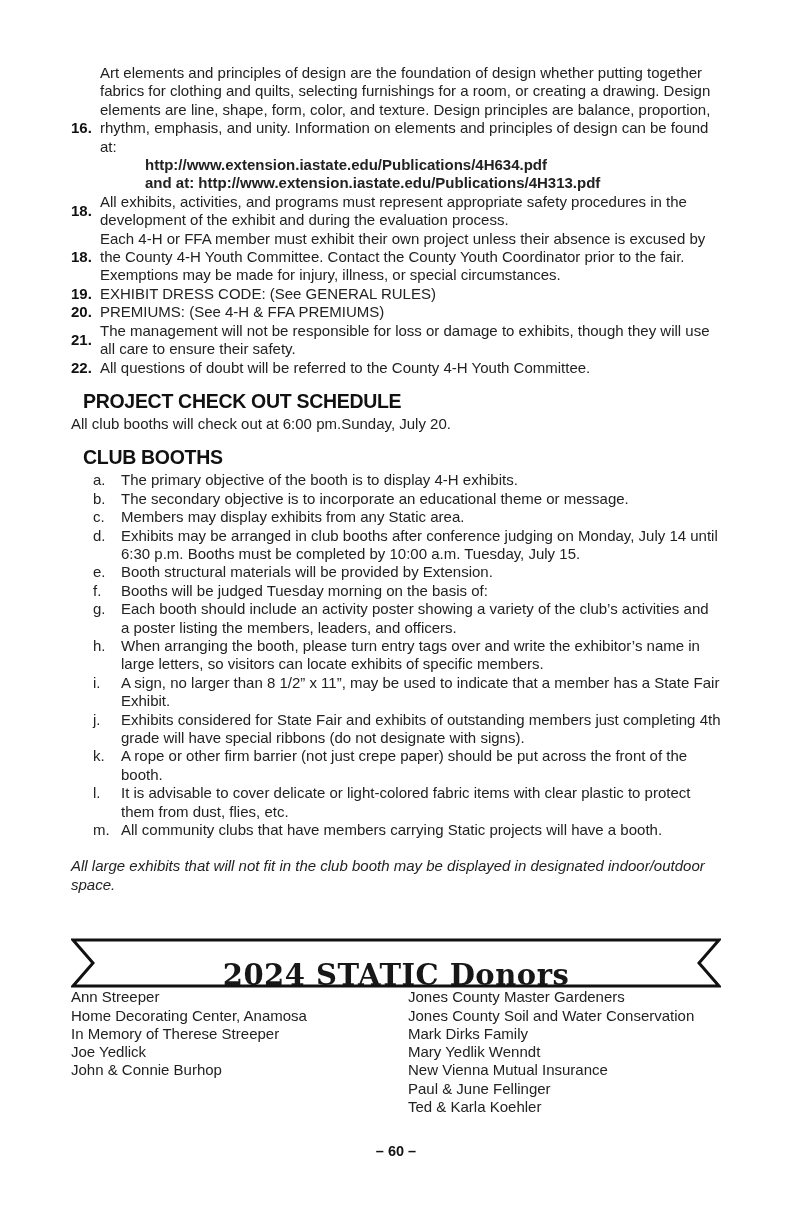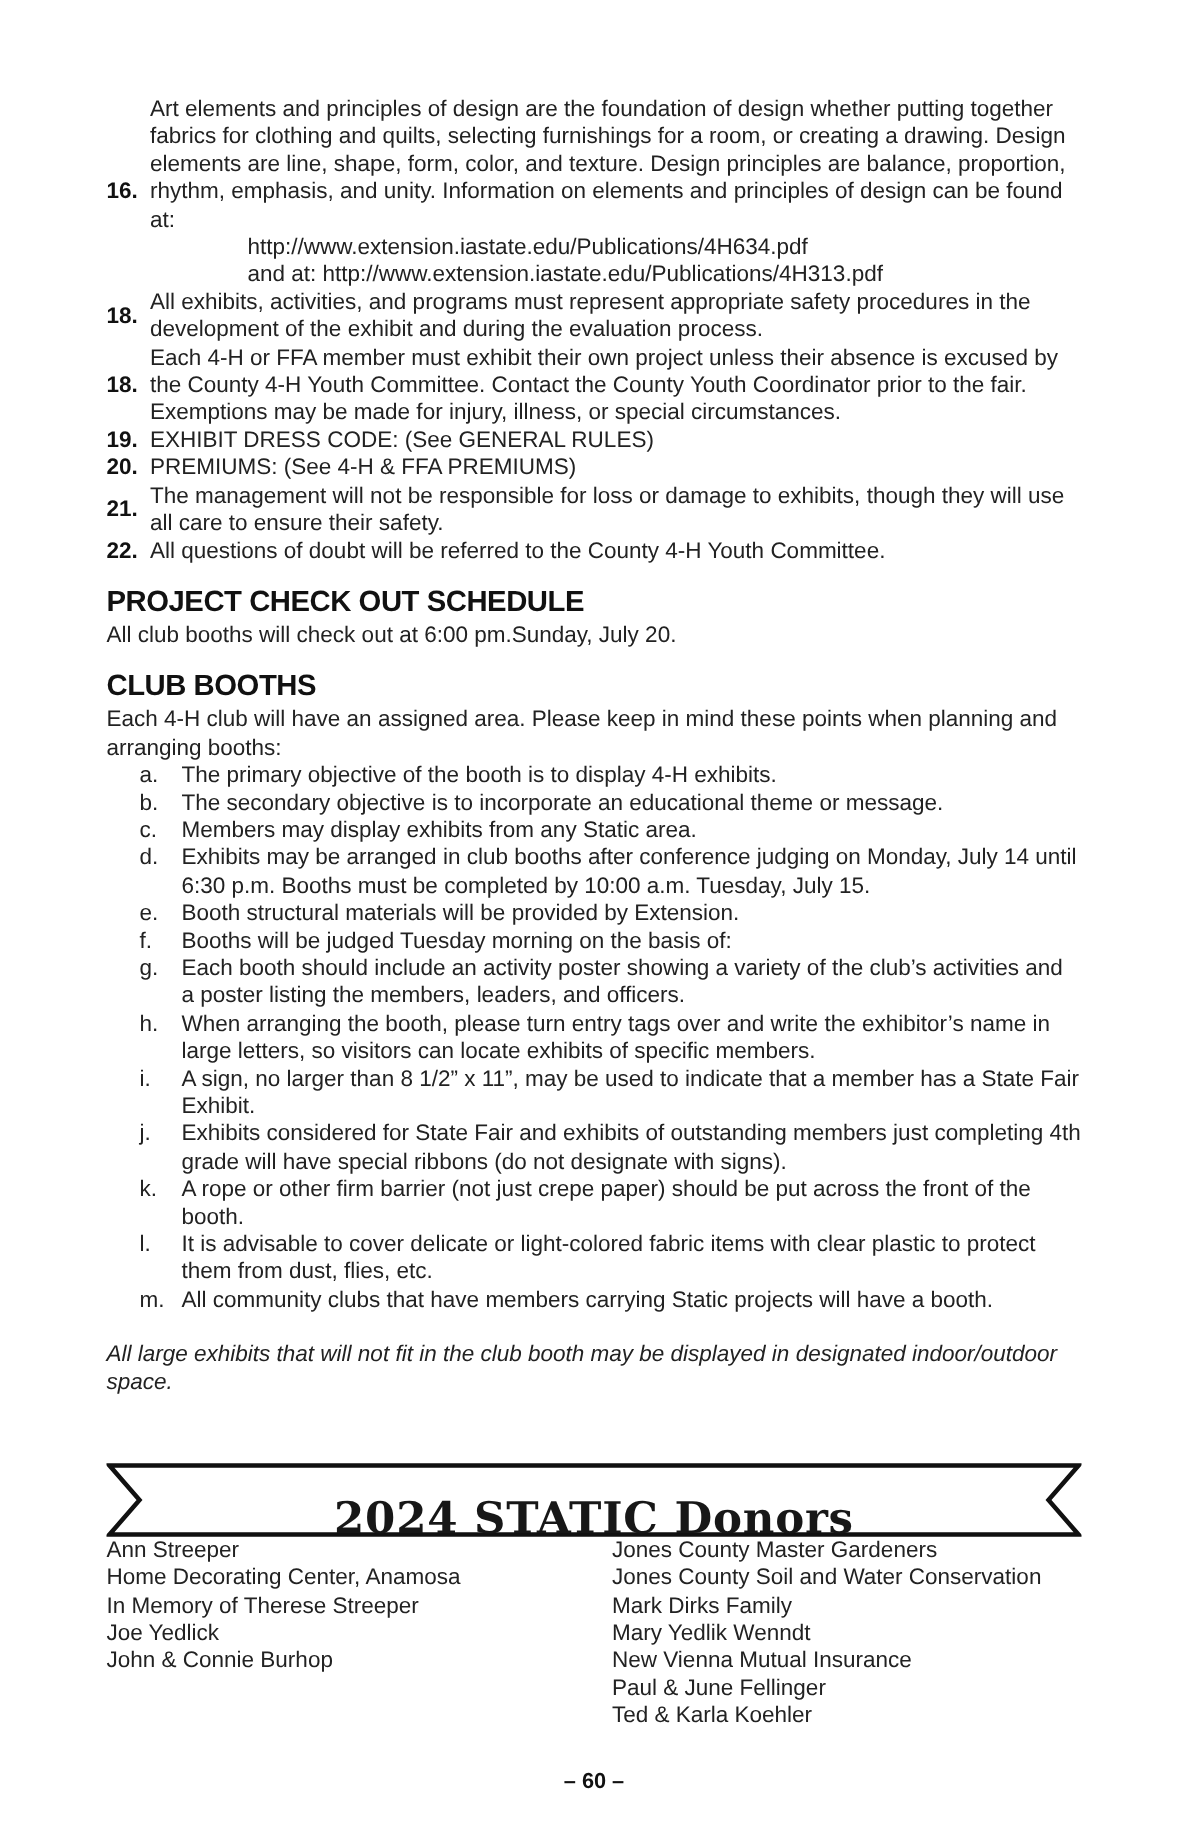--- a/index.html
+++ b/index.html
@@ -13,27 +13,27 @@
     box-sizing:border-box;
     width:792px;height:1224px;
     padding:64px 71px 0 71px;
     position:relative;
   }
 
   
   .rule-item{display:flex;font-size:15px;line-height:18.4px;align-items:center;}
   .rule-num{flex:0 0 29px;font-weight:bold;color:#111;}
   .rule-body{flex:1;}
-  .rule-sub{margin-left:65px;}
+  .rule-sub{margin-left:45px;font-weight:bold;}
 
   
   .section-heading{
     font-size:19.5px;font-weight:bold;color:#111;
     letter-spacing:-0.3px;
-    margin:13px 0 2px 0;line-height:23px;
+    margin:13px 0 2px 12px;line-height:23px;
   }
   .section-body{font-size:15px;line-height:18.4px;margin:0;}
 
   
   .points{margin-top:0;}
   .point{display:flex;margin-left:22px;font-size:15px;line-height:18.4px;}
   .point-letter{flex:0 0 28px;}
   .point-body{flex:1;}
   .point-sub{margin-left:31px;}
 
@@ -105,21 +105,20 @@
     <div class="rule-item">
       <span class="rule-num">22.</span>
       <div class="rule-body">All questions of doubt will be referred to the County 4-H Youth Committee.</div>
     </div>
   </div>
 
   <div class="section-heading">PROJECT CHECK OUT SCHEDULE</div>
   <p class="section-body">All club booths will check out at 6:00 pm.Sunday, July 20.</p>
 
   <div class="section-heading">CLUB BOOTHS</div>
-  <p class="section-body">Each 4-H club will have an assigned area. Please keep in mind these points when planning and arranging booths:</p>
 
   <div class="points">
     <div class="point">
       <span class="point-letter">a.</span>
       <div class="point-body">The primary objective of the booth is to display 4-H exhibits.</div>
     </div>
     <div class="point">
       <span class="point-letter">b.</span>
       <div class="point-body">The secondary objective is to incorporate an educational theme or message.</div>
     </div>

